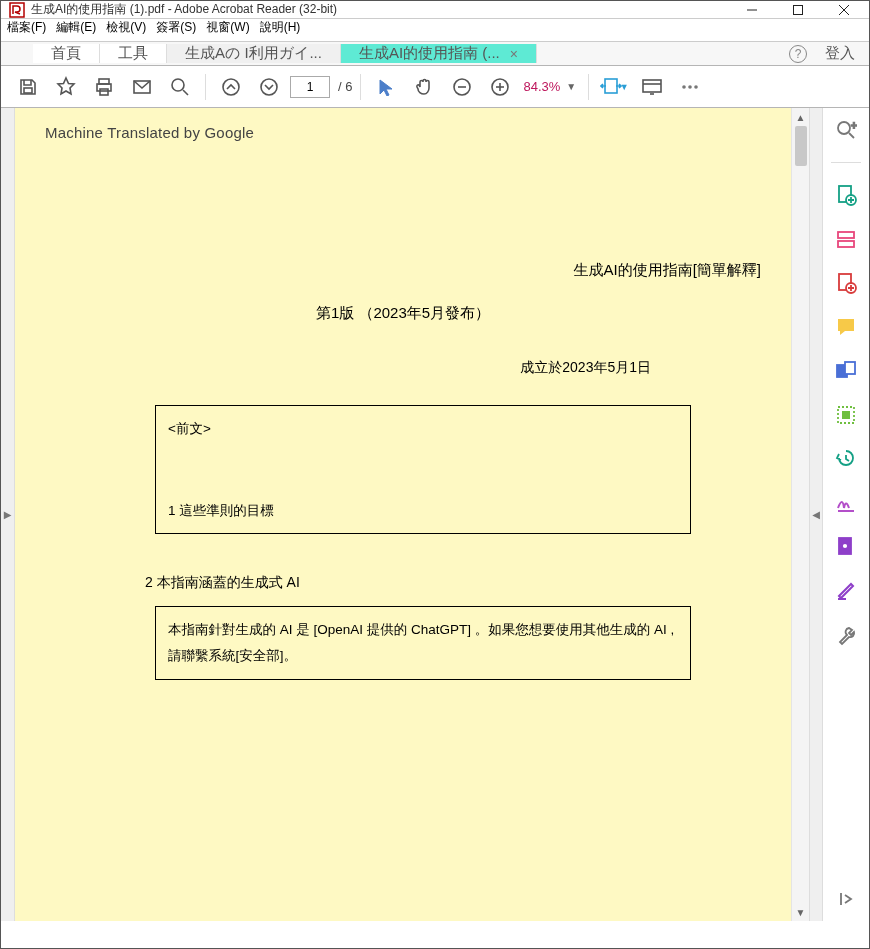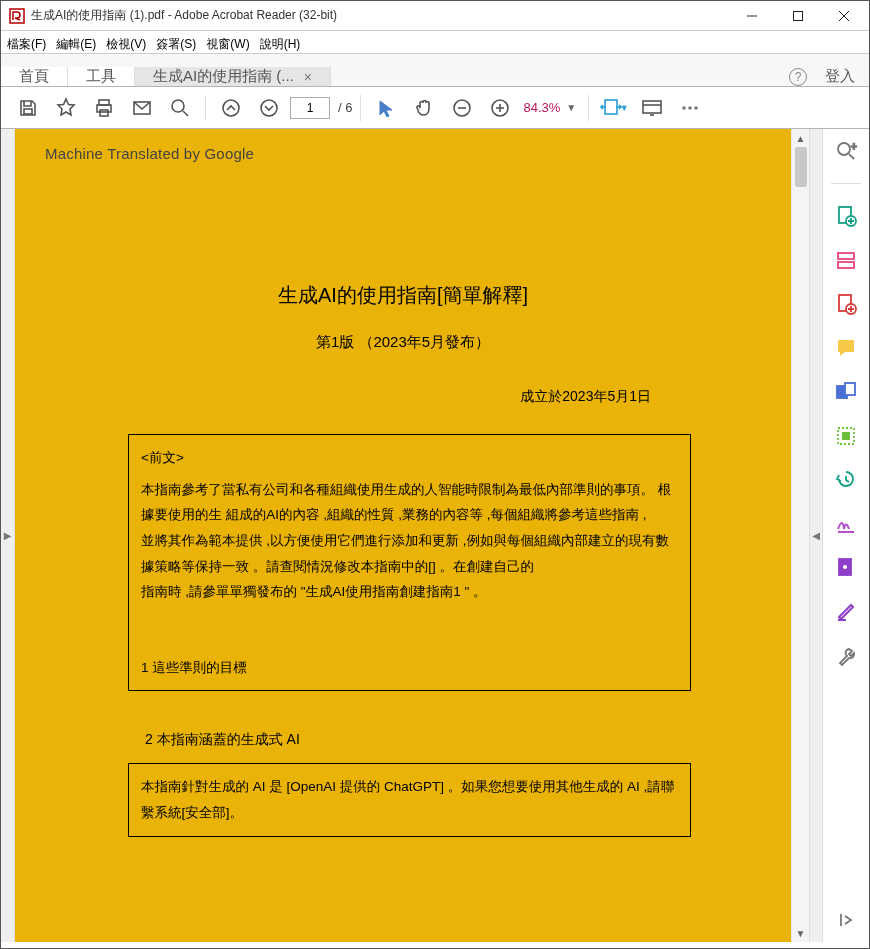--- a/index.html
+++ b/index.html
@@ -1,55 +1,55 @@
 <!DOCTYPE html>
 <html><head>
 <meta charset="utf-8">
 <style>
 * { margin: 0; padding: 0; box-sizing: border-box; }
 body { font-family: "Segoe UI", "Microsoft YaHei", sans-serif; font-size: 12px; background: #fff; width: 870px; height: 949px; border: 1px solid #555; overflow: hidden; }
-.titlebar { height: 30px; display: flex; align-items: center; padding: 0 2px 0 8px; border-bottom: 1px solid #ccc; }
+.titlebar { height: 18px; display: flex; align-items: center; padding: 0 2px 0 8px; border-bottom: 1px solid #ccc; }
 .titlebar .logo { width: 16px; height: 16px; margin-right: 6px; }
 .titlebar .title { flex: 1; font-size: 12px; color: #333; }
 .titlebar .winbtn { width: 46px; height: 30px; display: flex; align-items: center; justify-content: center; }
-.menubar { height: 22px; display: flex; align-items: flex-end; padding: 0 6px; font-size: 12px; gap: 10px; }
+.menubar { height: 22px; display: flex; align-items: flex-start; padding: 0 6px; font-size: 12px; gap: 10px; }
 .menubar span { cursor: default; }
-.apptabs { height: 34px; display: flex; align-items: flex-end; border-top: 1px solid #ccc; border-bottom: 1px solid #b5b5b5; background: #f7f7f7; }
+.apptabs { height: 25px; display: flex; align-items: center; border-top: 1px solid #ccc; border-bottom: 1px solid #b5b5b5; background: #f7f7f7; padding-left: 32px; }
 .apptab { display: flex; align-items: center; padding: 0 18px; font-size: 15px; color: #555; border-right: 1px solid #ddd; position: relative; }
 .apptab.home, .apptab.tools { background: #fff; border-right: 1px solid #ddd; }
 .apptab.doc { min-width: 170px; background: #f0f0f0; }
-.apptab.doc.active { background: #e5e5e5; }
+.apptab.doc.active { background: #5eead4; }
 .apptab .close { margin-left: 10px; font-size: 14px; color: #777; }
 .apptabs .spacer { flex: 1; }
 .apptabs .right { display: flex; align-items: center; padding: 0 14px; gap: 18px; font-size: 15px; color: #555; }
 .help-icon { width:18px; height:18px; border:1.5px solid #888; border-radius:50%; display:flex; align-items:center; justify-content:center; font-size:12px; color:#888; }
 .toolbar { height: 42px; display: flex; align-items: center; padding: 0 10px; border-bottom: 1px solid #b5b5b5; gap: 4px; background: #fff; }
 .toolbar .tb { width: 34px; height: 34px; display: flex; align-items: center; justify-content: center; color: #555; }
 .toolbar .sep { width: 1px; height: 26px; background: #ddd; margin: 0 4px; }
 .toolbar .pagen { width: 40px; height: 22px; border: 1px solid #aaa; text-align: center; font-size: 12px; }
 .toolbar .pagetotal { font-size: 13px; color: #444; margin-left: 4px; }
 .toolbar .zoomv { font-size: 13px; color: #be185d; margin: 0 2px; }
 .toolbar .dd { font-size: 10px; color: #666; margin-right:4px; }
 .content-wrap { display: flex; height: calc(949px - 30px - 22px - 40px - 42px - 2px); }
 .leftgutter { width: 14px; background: #efefef; border-right: 1px solid #ddd; display:flex; align-items:center; justify-content:center; }
 .leftgutter .chev, .midright .chev { font-size:10px; color:#777; }
-.page-area { flex: 1; background: #eab308; position: relative; overflow: hidden; }
+.page-area { flex: 1; background: #fef9c3; position: relative; overflow: hidden; }
 .scroll-v { width: 18px; background: #f4f4f4; border-left: 1px solid #e4e4e4; position: relative; }
 .scroll-v .up, .scroll-v .down { height:18px; display:flex; align-items:center; justify-content:center; font-size:10px; color:#666; }
 .scroll-v .down { position:absolute; bottom:0; width:100%; }
 .scroll-v .thumb { position:absolute; top:18px; left:3px; width:12px; height:40px; background:#c8c8c8; border-radius:2px; }
 .midright { width: 14px; background: #efefef; border-left:1px solid #ddd; border-right: 1px solid #ddd; display:flex; align-items:center; justify-content:center; }
 .sidepanel { width: 46px; background: #fff; display: flex; flex-direction: column; align-items: center; padding-top: 10px; gap: 20px; }
 .sidepanel .sp { width: 24px; height: 24px; display: flex; align-items: center; justify-content: center; }
 .page { padding: 16px 30px 0 30px; font-family: "Microsoft YaHei", sans-serif; color: #000; }
 .mt-google { font-size: 15px; color: #444; letter-spacing: 0.2px; margin-bottom: 120px; font-family: Arial, sans-serif; }
-.doc-title { text-align: center; font-size: 20px; margin-bottom: 24px; }
+.doc-title { text-align: right; font-size: 15px; margin-bottom: 24px; }
 .doc-ver { text-align: center; font-size: 15px; margin-bottom: 36px; }
 .doc-date { text-align: right; padding-right: 110px; font-size: 14px; margin-bottom: 28px; }
-.box { border: 1px solid #000; margin: 0 70px 16px 83px; padding: 10px 12px; font-size: 13.5px; line-height: 1.9; }
+.box { border: 1px solid #000; margin: 0 70px 16px 110px; padding: 10px 12px; font-size: 13.5px; line-height: 1.9; }
 .box .hd { margin-bottom: 6px; }
 .sec-h { margin: 40px 70px 14px 100px; font-size: 14px; }
 svg { display:block; }
 </style>
 </head>
 <body>
 
 <div class="titlebar">
   <span class="logo">
     <svg width="16" height="16">
@@ -84,20 +84,23 @@
   <span>視窗(W)</span>
   <span>說明(H)</span>
 </div>
 
 <div class="apptabs">
   <div class="apptab home">
       <span>首頁</span>
     </div>
   <div class="apptab tools">
       <span>工具</span>
+    </div>
+  <div class="apptab doc">
+      <span>生成Aの I利用ガイ...</span>
     </div>
   <div class="apptab doc active">
     <span>生成AI的使用指南 (...</span>
     <span class="close">×</span>
   </div>
   <div class="spacer"></div>
   <div class="right">
     <span class="help-icon">?</span>
     <span>登入</span>
   </div>
@@ -205,23 +208,20 @@
       <span class="chev">▶</span>
     </div>
   <div class="page-area">
     <div class="page">
       <div class="mt-google">Machine Translated by Google</div>
       <div class="doc-title">生成AI的使用指南[簡單解釋]</div>
       <div class="doc-ver">第1版 （2023年5月發布）</div>
       <div class="doc-date">成立於2023年5月1日</div>
       <div class="box">
         <div class="hd">&lt;前文&gt;</div>
-        <div style="white-space:pre-line">本指南參考了當私有公司和各種組織使用生成的人智能時限制為最低內部準則的事項。 根據要使用的生 組成的AI的內容 ,組織的性質 ,業務的內容等 ,每個組織將參考這些指南 ,
-並將其作為範本提供 ,以方便使用它們進行添加和更新 ,例如與每個組織內部建立的現有數據策略等保持一致 。請查閱情況修改本指南中的[] 。在創建自己的
-指南時 ,請參單單獨發布的 "生成AI使用指南創建指南1 " 。</div>
         <div style="height:50px"></div>
         <div>1 這些準則的目標</div>
       </div>
       <div class="sec-h">2 本指南涵蓋的生成式 AI</div>
       <div class="box">本指南針對生成的 AI 是 [OpenAI 提供的 ChatGPT] 。如果您想要使用其他生成的 AI ,請聯繫系統[安全部]。</div>
 
     </div>
   </div>
   <div class="scroll-v">
     <div class="up">▲</div>

